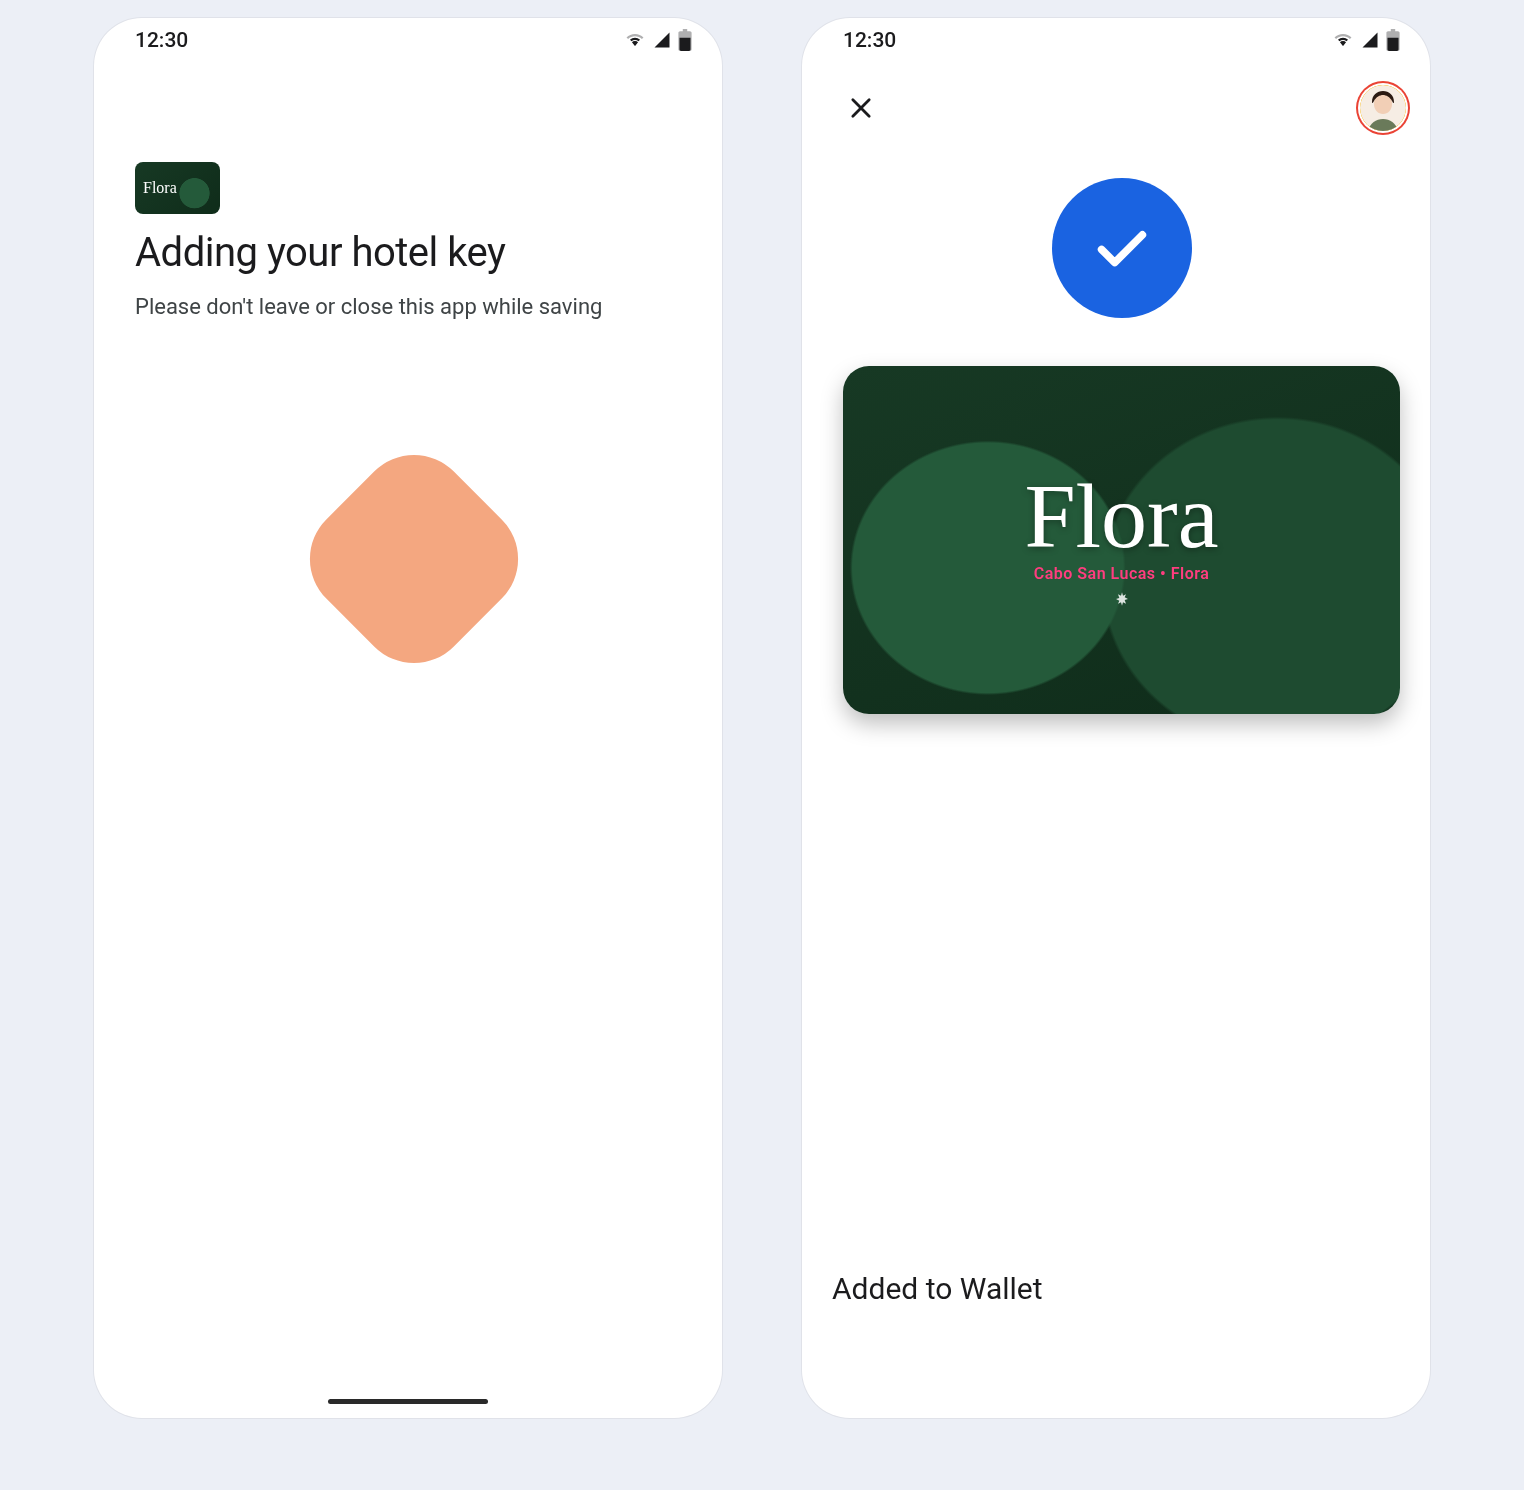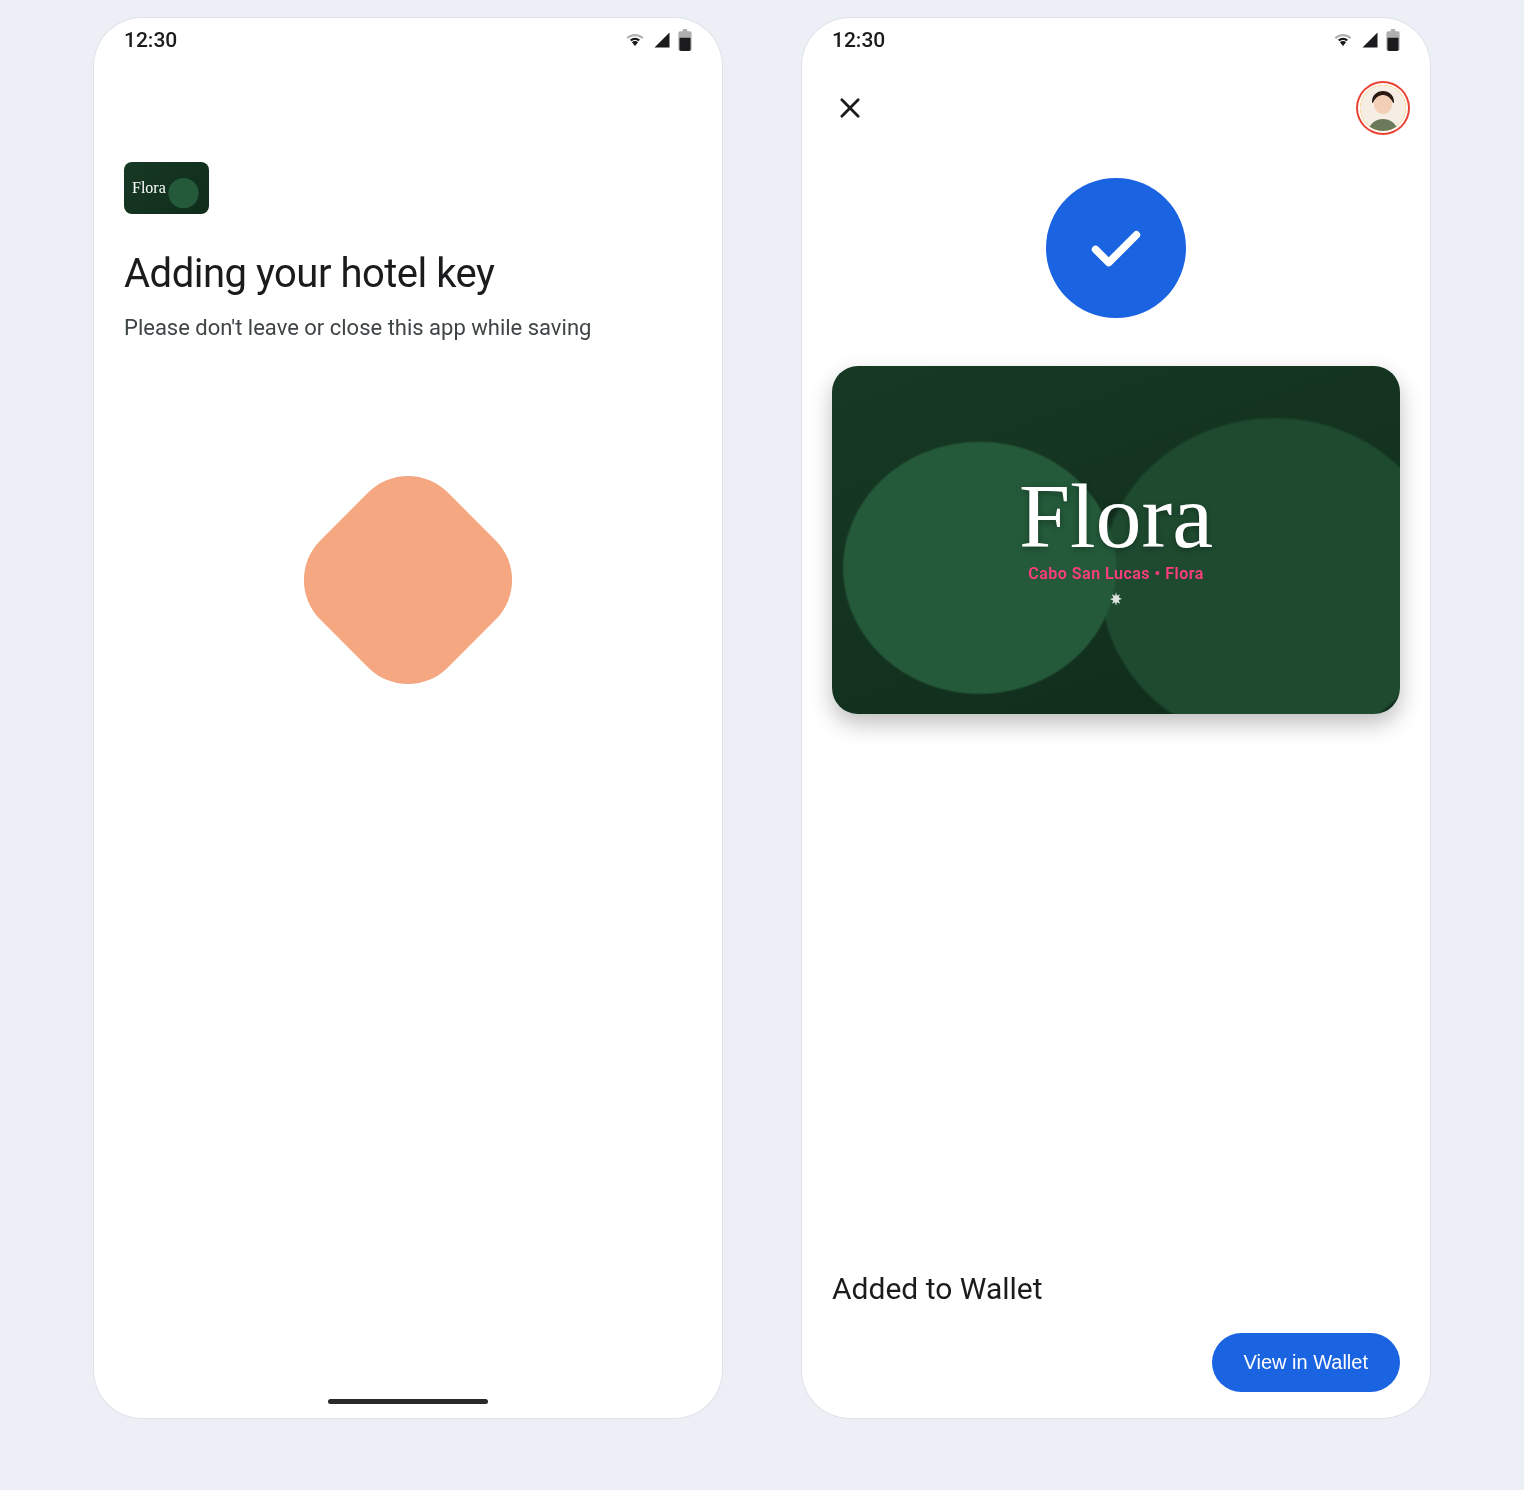--- a/index.html
+++ b/index.html
@@ -33,20 +33,21 @@
     padding-top:18px;
   }
   .phone{
     width:628px;
     height:1400px;
     background:var(--phone-bg);
     border-radius:48px;
     box-shadow:0 0 0 1px rgba(0,0,0,0.05);
     position:relative;
     overflow:hidden;
+    padding-left:11px;
   }
 
   
   .statusbar{
     height:44px;
     display:flex;
     align-items:center;
     justify-content:space-between;
     padding:0 30px;
     font-size:21px;
@@ -65,21 +66,21 @@
     display:flex; align-items:center; justify-content:flex-start;
     padding-left:8px;
     color:#fff;
     font-family:"Brush Script MT","Segoe Script",cursive;
     font-size:16px;
   }
   .s1-title{
     font-size:40px;
     font-weight:400;
     letter-spacing:-0.5px;
-    margin:36px 0 18px 0;
+    margin:15px 0 18px 0;
   }
   .s1-sub{
     font-size:22px;
     color:var(--muted);
   }
   .spinner-wrap{
     display:flex; align-items:center; justify-content:center;
     margin-top:150px;
   }
   .spinner{
@@ -294,16 +295,15 @@
         <svg width="16" height="16" viewBox="0 0 24 24">
             <path fill="#fff" d="M12 2l1.5 5L18 5l-2 4.5L21 12l-5 1.5L18 19l-4.5-2L12 22l-1.5-5L6 19l2-4.5L3 12l5-1.5L6 5l4.5 2z"></path>
           </svg>
       </div>
     </div>
 
     <div class="s2-bottom">
       <h2 class="s2-heading">Added to Wallet</h2>
     </div>
 
-    <button class="view-btn">View in Wallet</button>
   </div>
 
 </div>
 
 </body></html>

